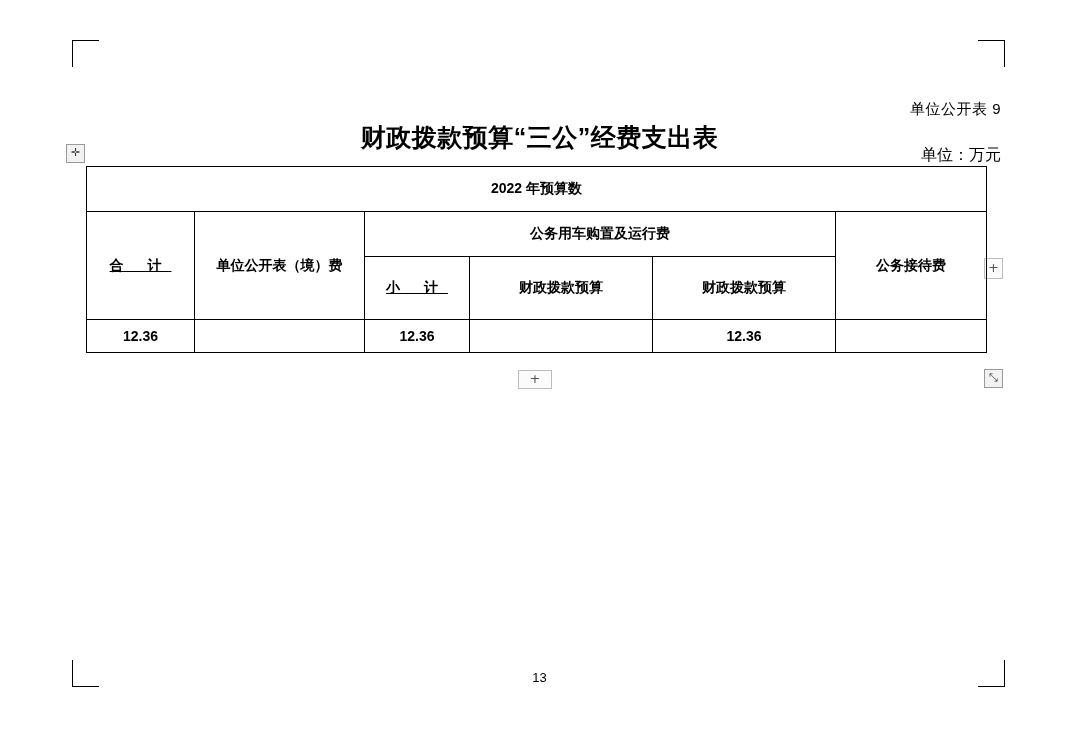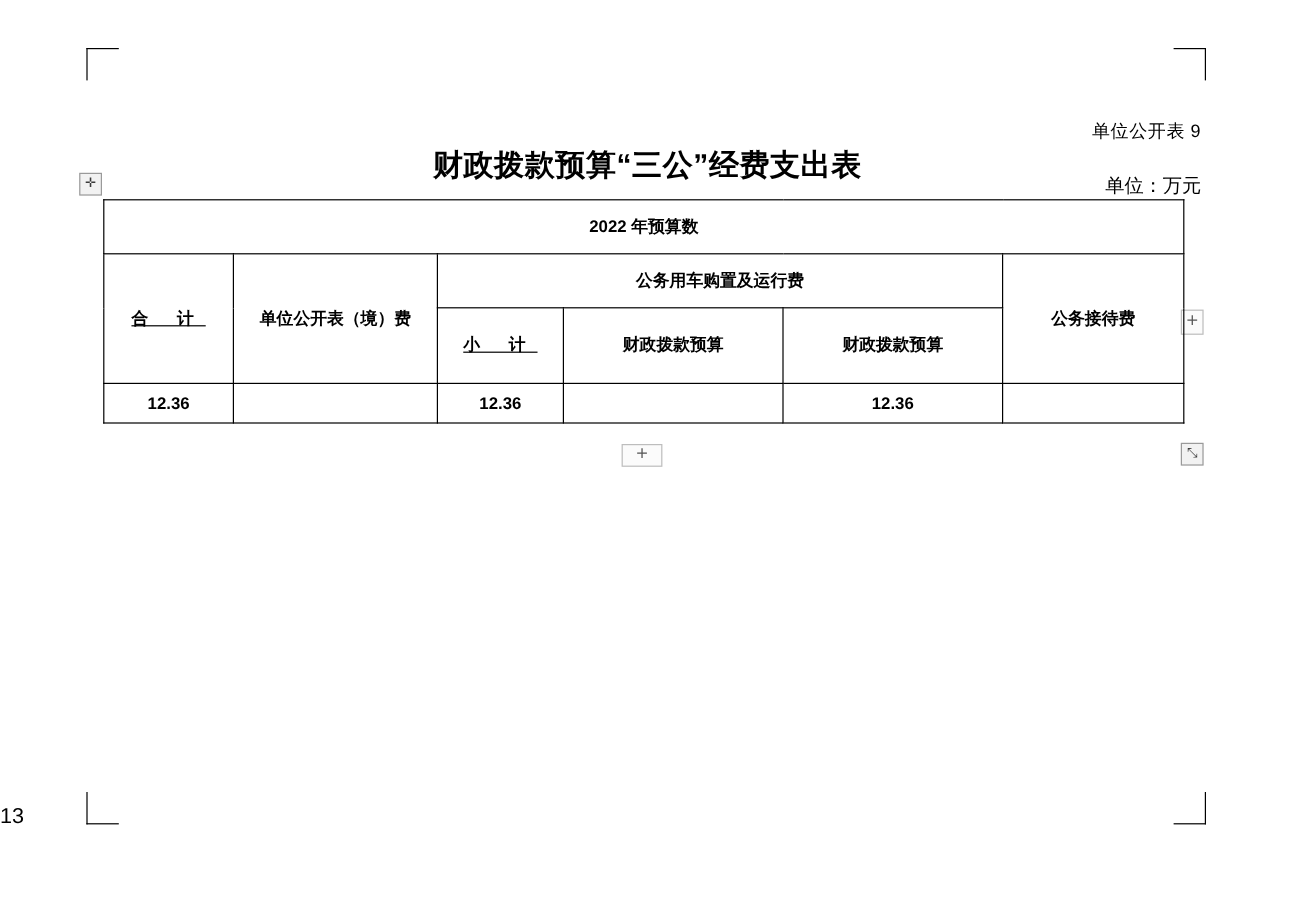--- a/index.html
+++ b/index.html
@@ -136,22 +136,22 @@
     font-size: 13px;
     line-height: 15px;
     text-align: center;
     color: #555;
   }
 
   .page-number {
     position: absolute;
     left: 0; right: 0;
     top: 670px;
-    text-align: left;
-    font-size: 18px;
+    text-align: center;
+    font-size: 13px;
     font-family: "Liberation Sans", sans-serif;
     color: #000;
   }
 </style>
 </head>
 <body>
 
 <div class="page">
 
   <div class="crop tl"></div>

